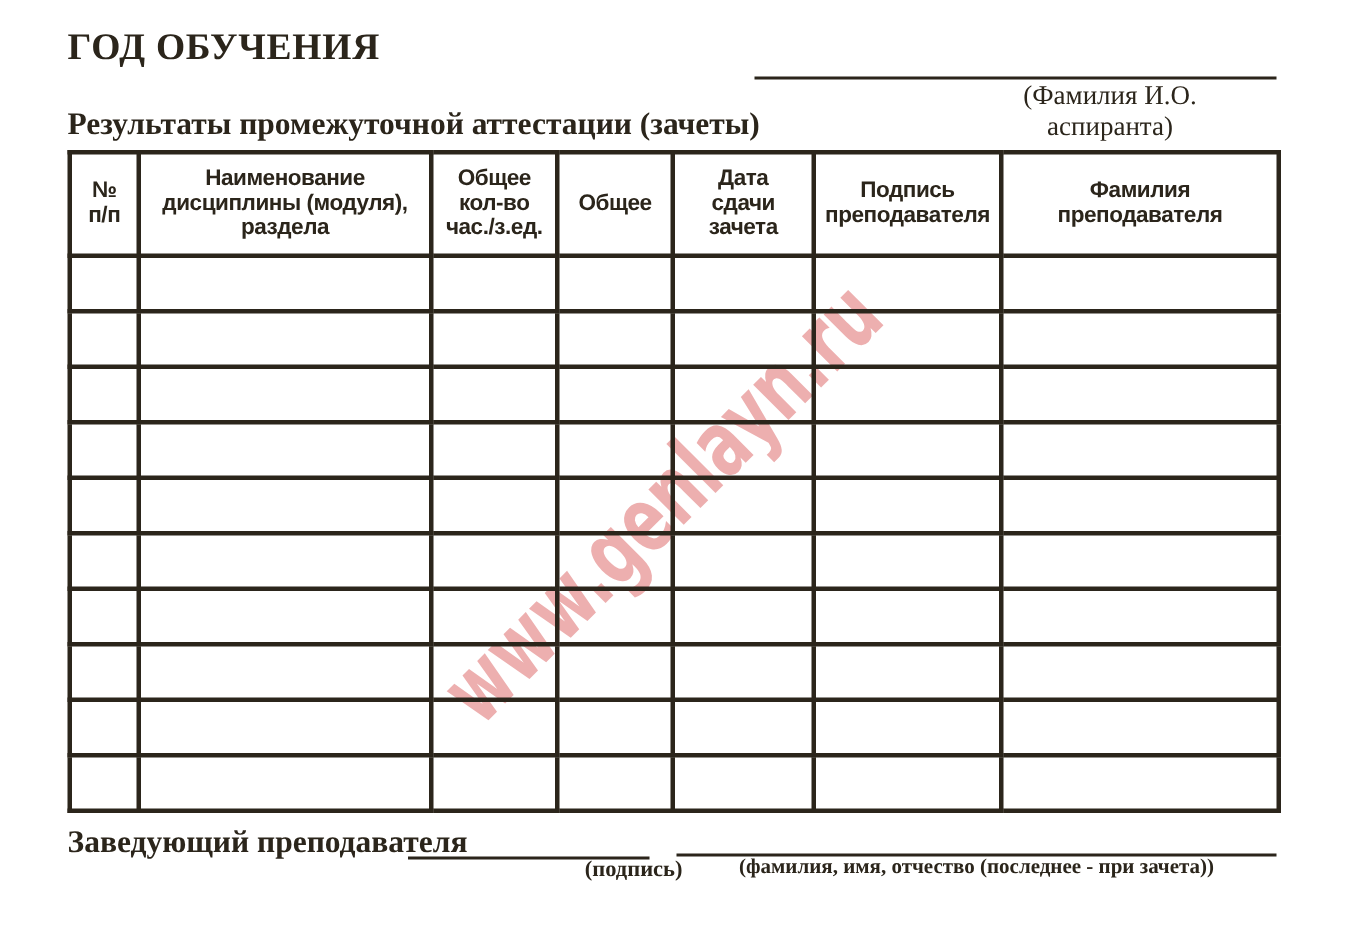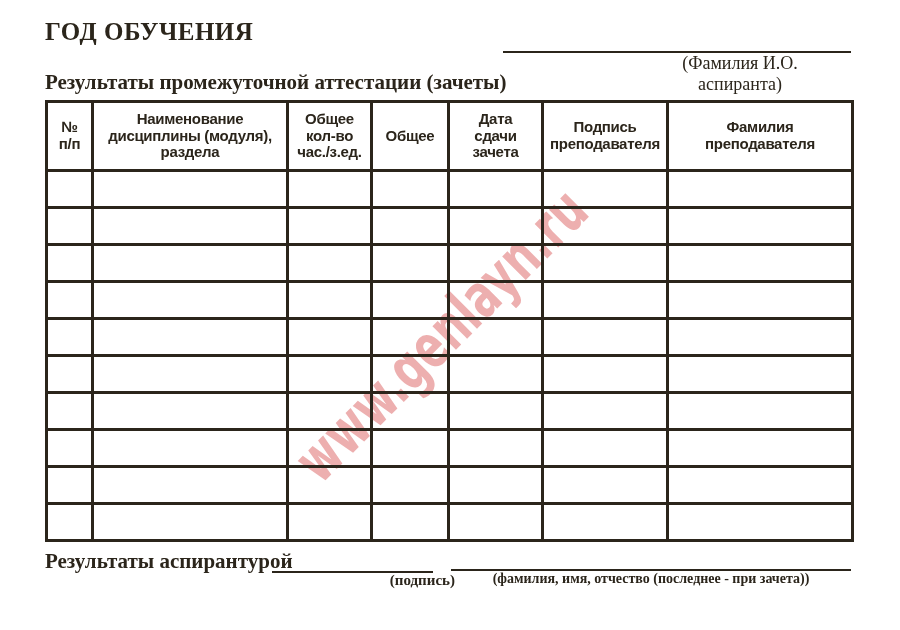--- a/index.html
+++ b/index.html
@@ -212,19 +212,19 @@
           <td></td>
           <td></td>
           <td></td>
           <td></td>
           <td></td>
           <td></td>
         </tr>
       </tbody>
   </table>
 
-  <div class="dept-head-label">Результаты аспирантурой</div>
+  <div class="dept-head-label">Заведующий преподавателя</div>
   <div class="sign-line"></div>
   <div class="sign-caption">(подпись)</div>
   <div class="fio-line"></div>
   <div class="fio-caption">(фамилия, имя, отчество (последнее - при зачета))</div>
 
 </div>
 
 </body></html>

